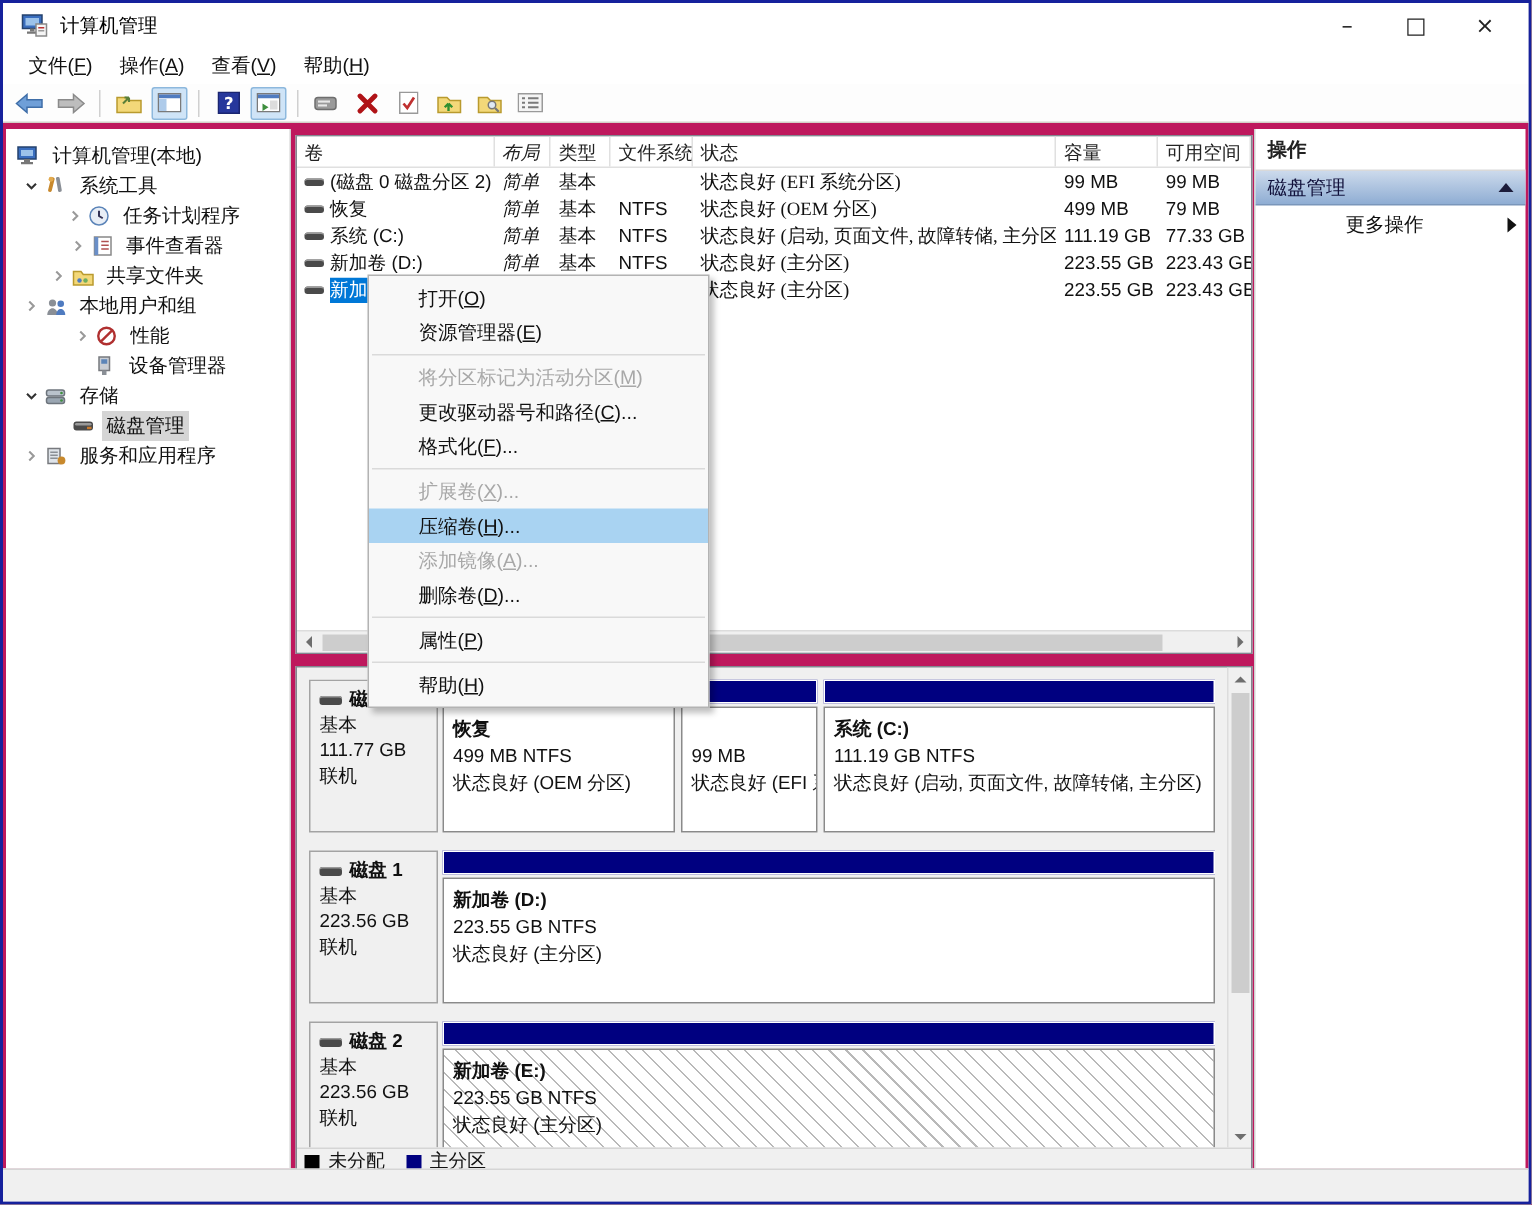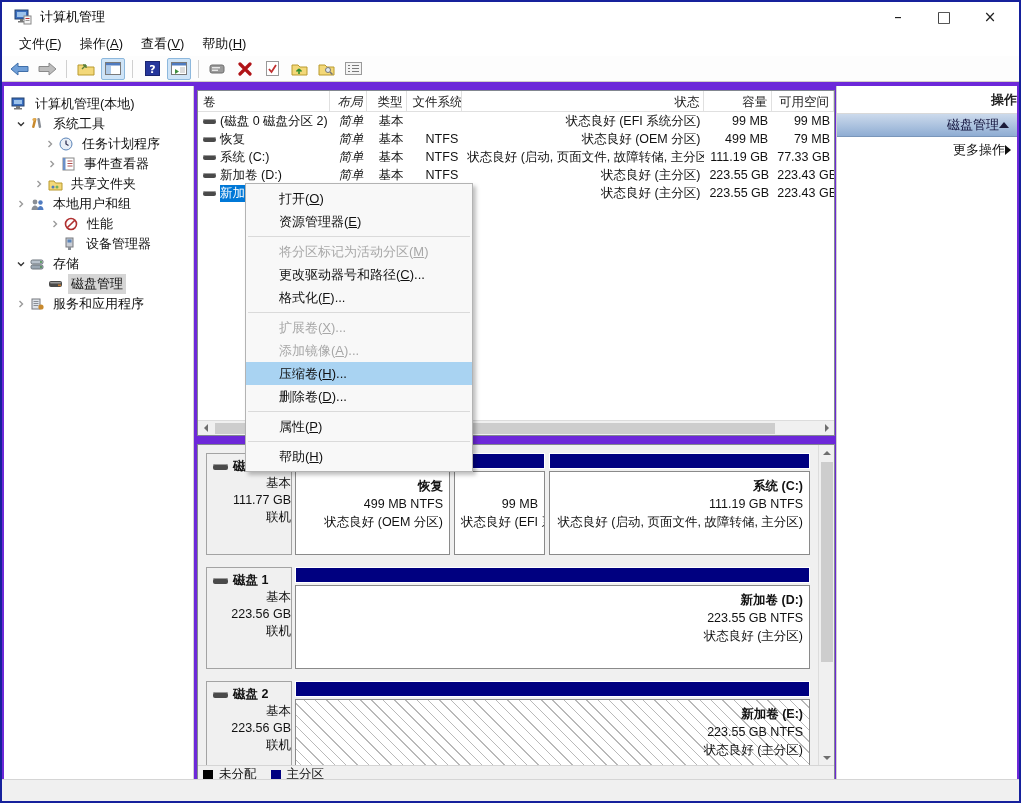--- a/index.html
+++ b/index.html
@@ -20,41 +20,41 @@
   .menubar{ position:absolute; top:30px; left:0; right:0; height:24px; background:#fff;
     display:flex; align-items:center; padding-left:8px; }
   .menu-item{ font-size:13px; color:#111; padding:3px 9px; }
   
   .toolbar{ position:absolute; top:54px; left:0; right:0; height:26px; background:#fdfdfd;
     border-bottom:1px solid #d4d0c8; display:flex; align-items:center; padding-left:6px; gap:3px; }
   .tbtn{ width:24px; height:22px; display:inline-flex; align-items:center; justify-content:center; }
   .tbtn.boxed{ background:#cfe4f7; border:1px solid #8db8dd; border-radius:2px; }
   .tsep{ width:1px; height:18px; background:#d0d0d0; margin:0 4px; }
   
-  .main{ position:absolute; top:80px; left:0; right:0; bottom:22px; background:#6d28d9;text-align:right; }
+  .main{ position:absolute; top:80px; left:0; right:0; bottom:22px; background:#be185d; }
   .tree-panel{ position:absolute; top:4px; left:2px; width:190px; bottom:0; background:#fff;
     border-right:1px solid #d0d0d0; padding-top:8px; overflow:hidden; }
   .titem{ display:flex; align-items:center; height:20px; font-size:13px; color:#111; white-space:nowrap; }
   .titem .exp{ width:14px; display:inline-flex; justify-content:center; }
   .titem .ticon{ width:18px; display:inline-flex; justify-content:center; margin-right:4px; }
   .lvl0{ padding-left:6px; } .lvl2{ padding-left:42px; }
   .tlabel{ padding:1px 3px; }
   .tlabel.selected{ background:#d5d5d5; }
   
   .center{ position:absolute; left:195px; top:6px; width:638px; bottom:0; }
   .volume-pane{ position:absolute; top:2px; left:0; width:638px; height:346px;
     background:#fff; border:1px solid #828790; overflow:hidden; }
   .vheader{ display:flex; height:21px; border-bottom:1px solid #e0e0e0; background:#fff; }
   .vh{ font-size:12.5px; color:#222; padding:3px 4px 0 5px; border-right:1px solid #e0e0e0;
        white-space:nowrap; overflow:hidden; }
   .vrow{ display:flex; height:18px; align-items:center; }
   .vc{ font-size:12.5px; color:#111; padding:0 4px 0 5px; white-space:nowrap; overflow:hidden; }
   .c-name{ width:132px; display:flex; align-items:center; gap:4px; }
   .c-layout{ width:38px;font-style:italic; } .c-type{ width:40px; } .c-fs{ width:55px; }
-  .c-status{ width:243px; } .c-cap{ width:68px; } .c-free{ width:62px; }
+  .c-status{ width:243px;font-family:Liberation Serif, serif; } .c-cap{ width:68px; } .c-free{ width:62px; }
   .vname.selected{ background:#0078d7; color:#fff; }
   .drive-glyph{ width:13px; height:5px; background:#4a4a4a; border-radius:2px; flex:0 0 13px;
     box-shadow:inset 0 1px 0 #9a9a9a; }
   
   .hscroll{ position:absolute; left:0; right:0; bottom:0; height:15px; background:#f0f0f0;
     border-top:1px solid #dcdcdc; display:flex; align-items:center; }
   .hs-btn{ width:15px; height:15px; display:flex; align-items:center; justify-content:center; }
   .hs-thumb{ height:11px; background:#cdcdcd; width:560px; margin-left:2px; }
   .arr{ width:0; height:0; border:4px solid transparent; }
   .arr.left{ border-right-color:#6e6e6e; border-left-width:0; }
@@ -600,22 +600,22 @@
 
   <div class="context-menu">
     <div class="cm-item accel">打开(<u>O</u>)</div>
     <div class="cm-item accel">资源管理器(<u>E</u>)</div>
     <div class="cm-sep"></div>
     <div class="cm-item accel disabled">将分区标记为活动分区(<u>M</u>)</div>
     <div class="cm-item accel">更改驱动器号和路径(<u>C</u>)...</div>
     <div class="cm-item accel">格式化(<u>F</u>)...</div>
     <div class="cm-sep"></div>
     <div class="cm-item accel disabled">扩展卷(<u>X</u>)...</div>
+    <div class="cm-item accel highlight">压缩卷(<u>H</u>)...</div>
     <div class="cm-item accel disabled">添加镜像(<u>A</u>)...</div>
-    <div class="cm-item accel highlight">压缩卷(<u>H</u>)...</div>
     <div class="cm-item accel">删除卷(<u>D</u>)...</div>
     <div class="cm-sep"></div>
     <div class="cm-item accel">属性(<u>P</u>)</div>
     <div class="cm-sep"></div>
     <div class="cm-item accel">帮助(<u>H</u>)</div>
   </div>
 
 </div>
 
 </body></html>

